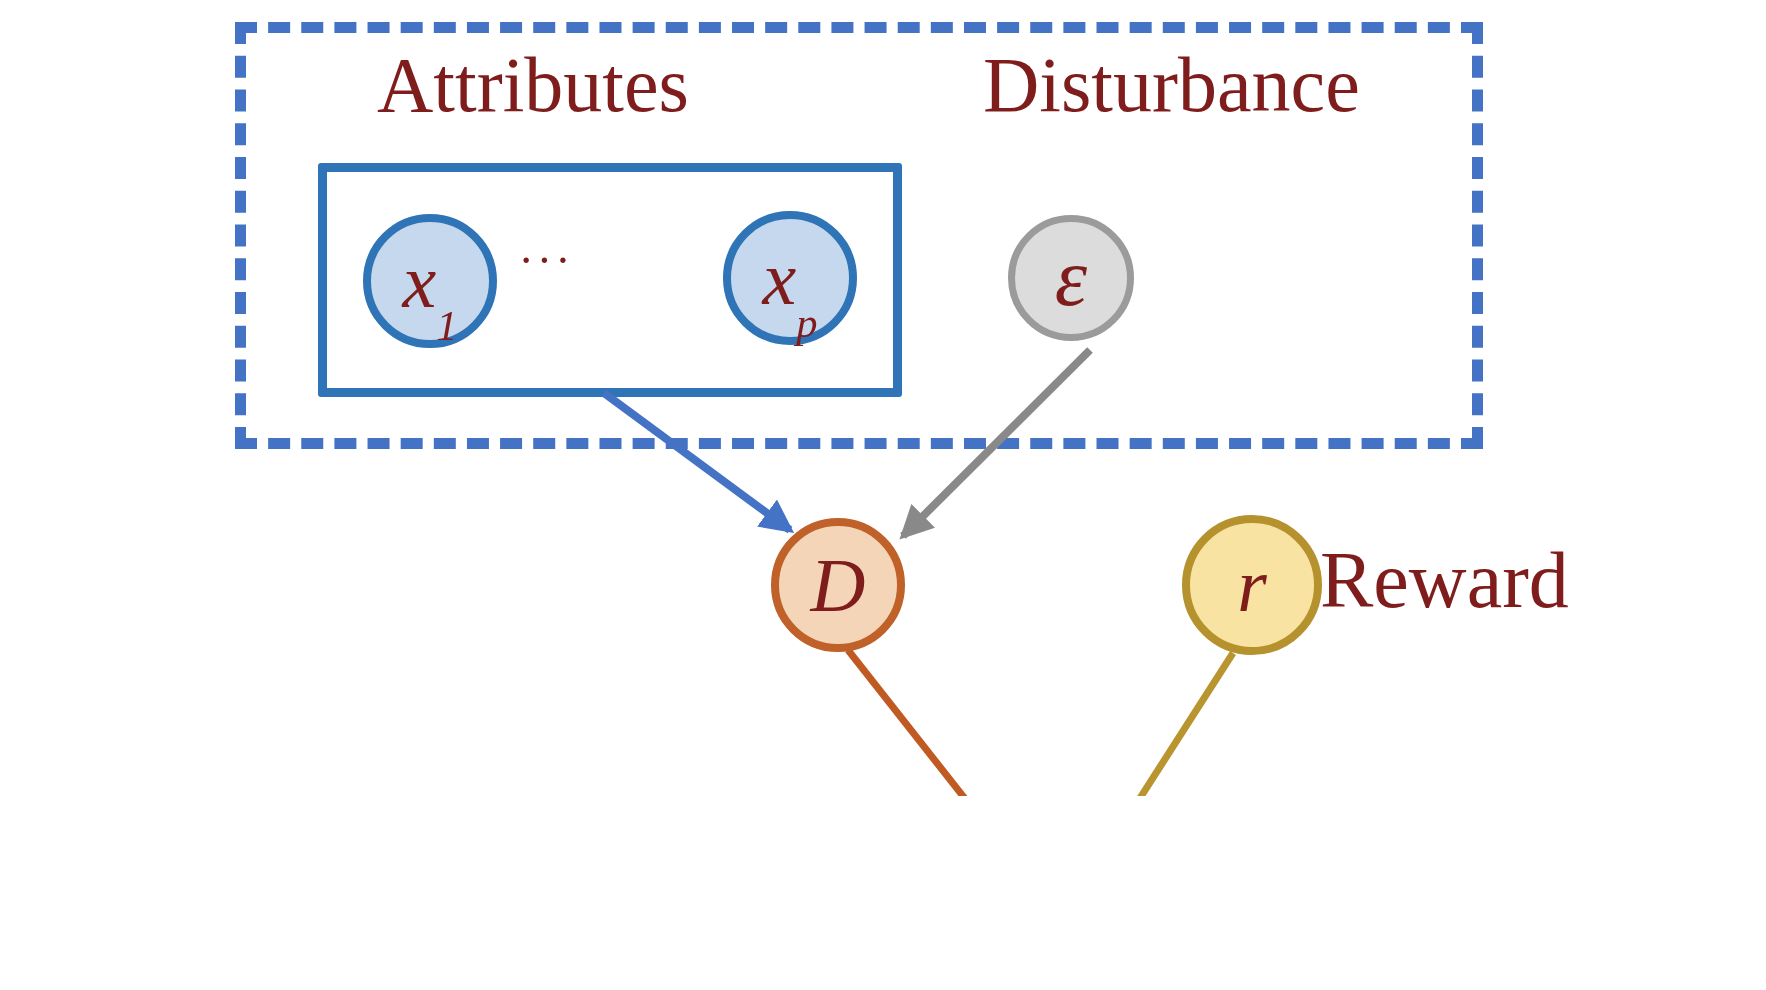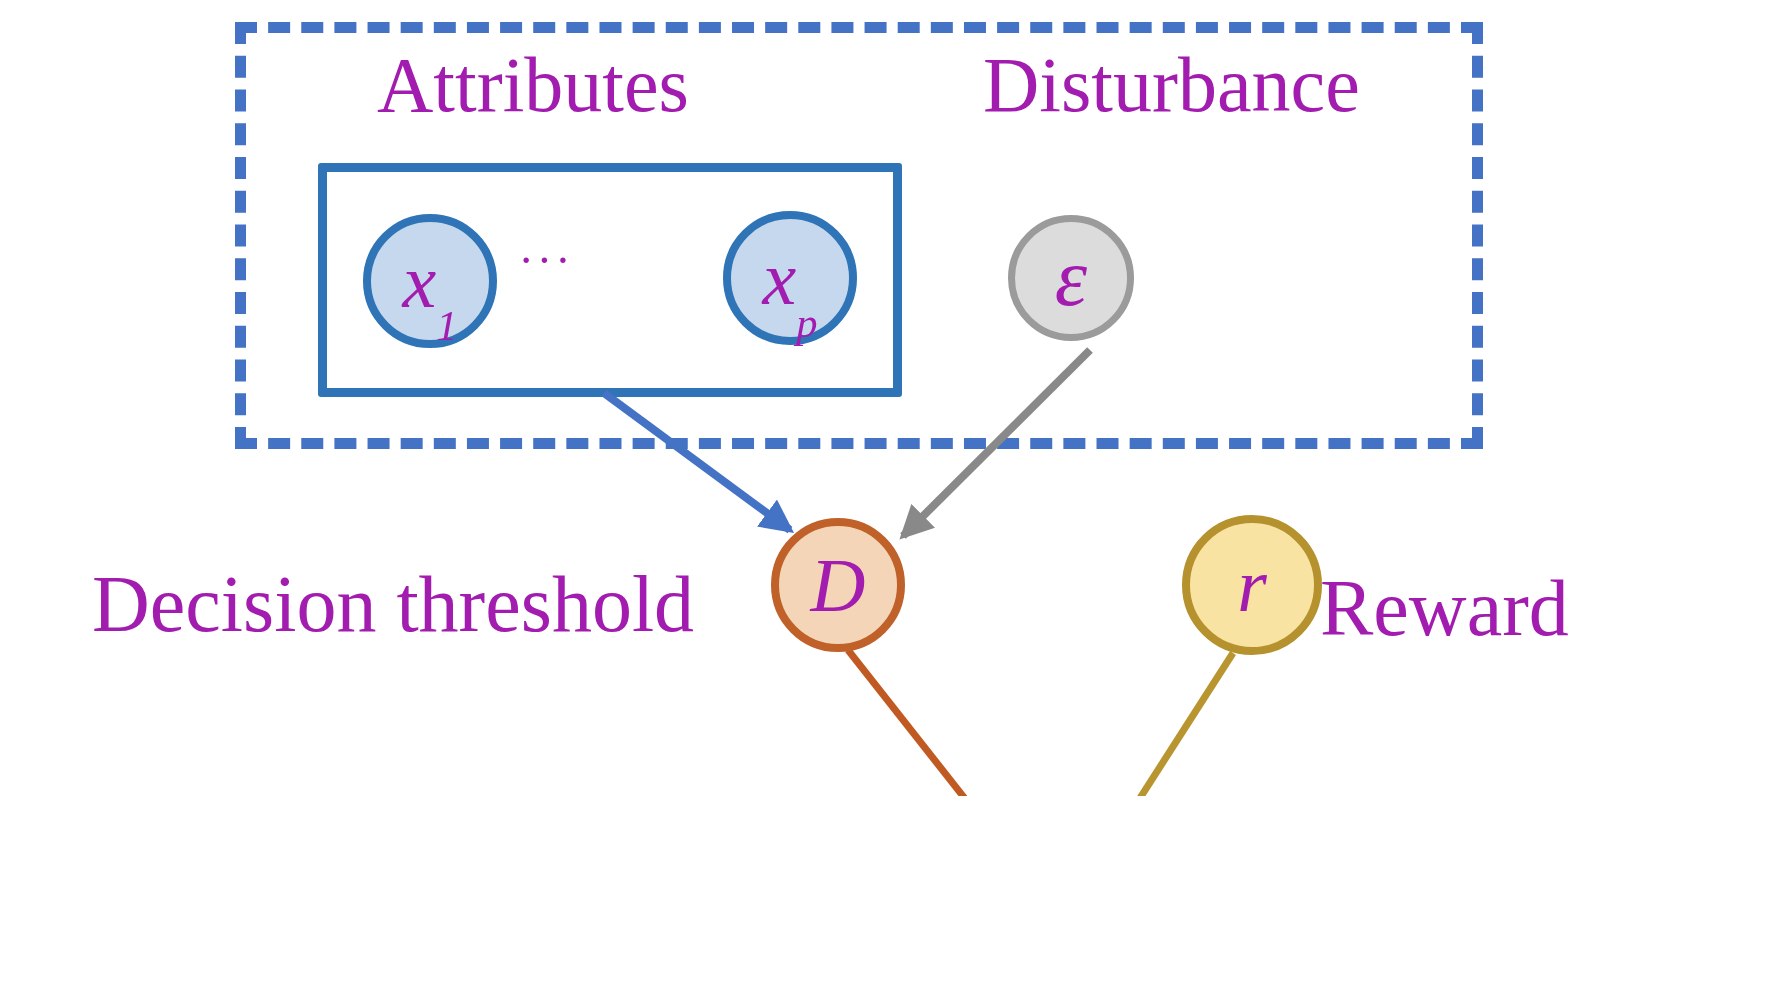--- a/index.html
+++ b/index.html
@@ -2,21 +2,21 @@
 <html><head>
 <meta charset="utf-8">
 <style>
   html, body { margin: 0; padding: 0; background: #ffffff; }
   .canvas {
     position: relative;
     width: 1766px;
     height: 796px;
     overflow: hidden;
     font-family: "Liberation Serif", "DejaVu Serif", serif;
-    color: #a21caf;
+    color: #7f1d1d;
   }
   .abs { position: absolute; }
 
   .dashed-box {
     left: 235px; top: 22px; width: 1248px; height: 427px;
     border: 11px dashed #4472c4;
     box-sizing: border-box;
   }
   .solid-box {
     left: 318px; top: 163px; width: 584px; height: 234px;
@@ -26,21 +26,21 @@
   }
 
   .big-label {
     font-size: 78px;
     line-height: 1.15;
     white-space: nowrap;
   }
   .lbl-attributes { left: 377px; top: 40px; }
   .lbl-disturbance { left: 983px; top: 40px; }
   .lbl-decision-threshold { left: 92px; top: 558px; font-size: 80px; }
-  .lbl-reward { left: 1320px; top: 534px; font-size: 80px; margin-top: 28px; }
+  .lbl-reward { left: 1320px; top: 534px; font-size: 80px; }
   .lbl-observed-decision { left: 256px; top: 854px; font-size: 80px; }
 
   .node {
     box-sizing: border-box;
     border-radius: 50%;
     display: flex;
     align-items: center;
     justify-content: center;
     font-style: italic;
     font-size: 76px;
@@ -127,16 +127,15 @@
   </div>
 
   <div class="abs node node-r">
     <span>r</span>
   </div>
 
   <div class="abs node node-y">
     <span>y</span>
   </div>
 
-  <div class="abs big-label lbl-decision-threshold">Decision threshold</div>
   <div class="abs big-label lbl-reward">Reward</div>
 
 </div>
 
 </body></html>

